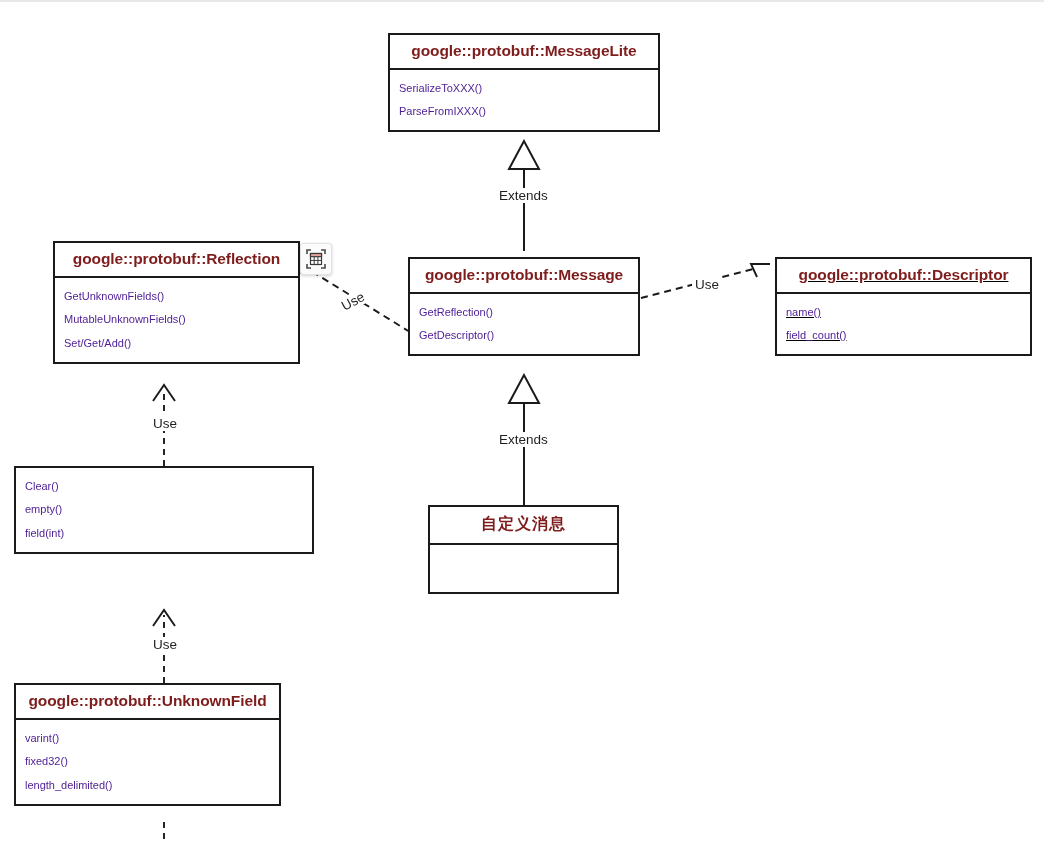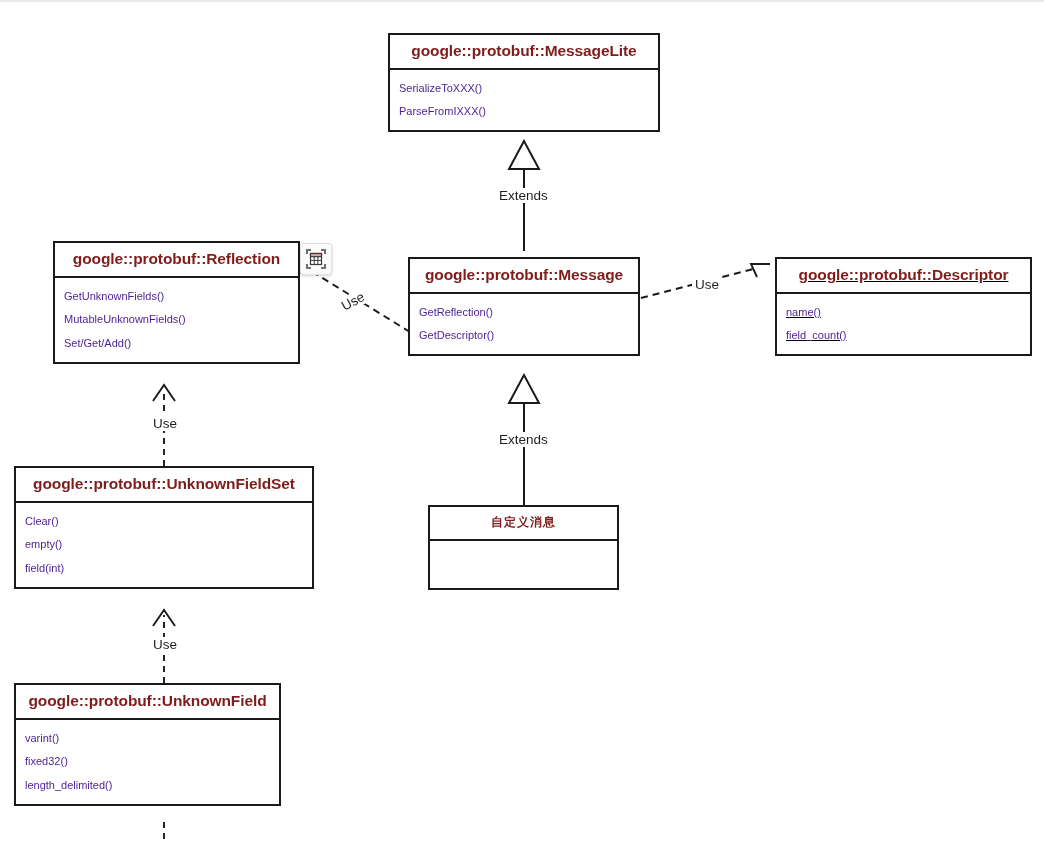--- a/index.html
+++ b/index.html
@@ -42,21 +42,21 @@
     text-align: center;
     font-weight: bold;
     font-size: 15.5px;
     color: #7f1d1d;
     padding: 7px 10px 8px 10px;
     border-bottom: 2px solid #1a1a1a;
     white-space: nowrap;
     letter-spacing: -0.1px;
   }
   .uml-title.cjk {
-    font-size: 12px;
+    font-size: 16px;
     letter-spacing: 1px;
   }
   .uml-body {
     padding: 6px 0 7px 0;
   }
   .uml-body.empty {
     min-height: 34px;
   }
   .uml-member {
     font-size: 11px;
@@ -189,21 +189,20 @@
 
   <div class="uml-class" style="left:775px; top:255px; width:257px;text-decoration:underline;">
     <div class="uml-title">google::protobuf::Descriptor</div>
     <div class="uml-body">
       <div class="uml-member">name()</div>
       <div class="uml-member">field_count()</div>
     </div>
   </div>
 
   <div class="uml-class" style="left:14px; top:464px; width:300px;">
-    <div class="uml-title">google::protobuf::UnknownFieldSet</div>
     <div class="uml-body">
       <div class="uml-member">Clear()</div>
       <div class="uml-member">empty()</div>
       <div class="uml-member">field(int)</div>
     </div>
   </div>
 
   <div class="uml-class" style="left:14px; top:681px; width:267px;">
     <div class="uml-title">google::protobuf::UnknownField</div>
     <div class="uml-body">

